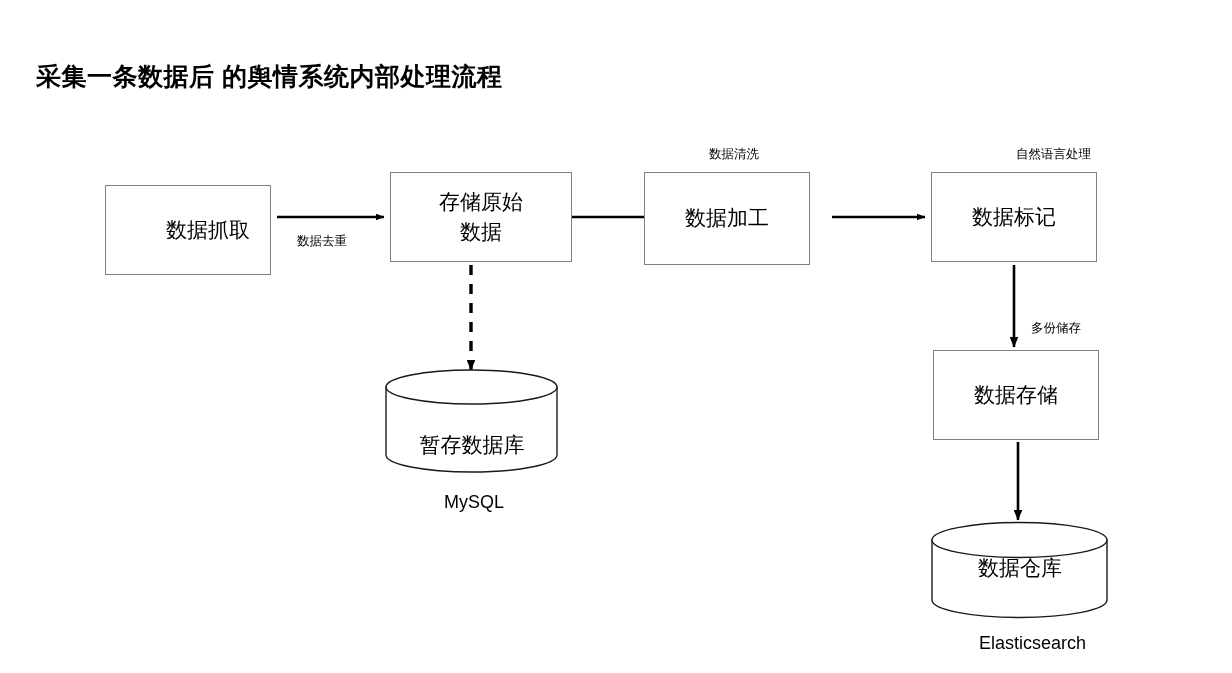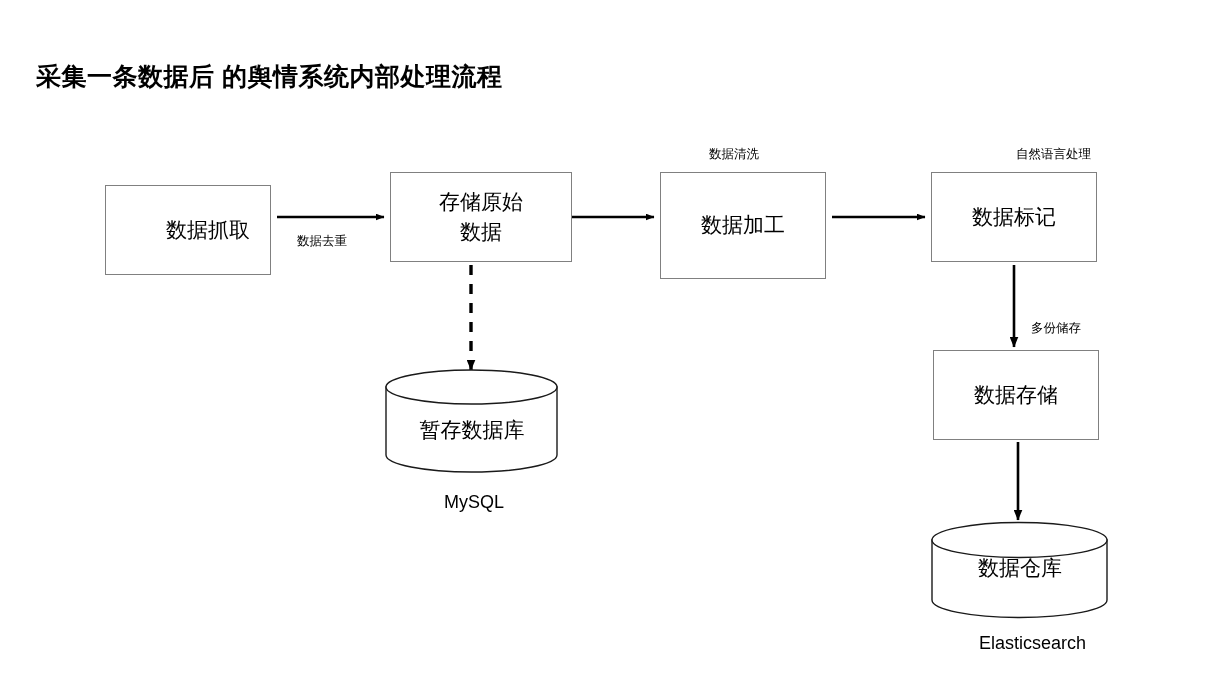--- a/index.html
+++ b/index.html
@@ -120,33 +120,33 @@
 
 <div class="node-box" style="left:105px; top:185px; width:166px; height:90px;padding-left:40px;">
   <span class="label-inner">数据抓取</span>
 </div>
 
 <div class="node-box" style="left:390px; top:172px; width:182px; height:90px;">
   <span class="label-inner">存储原始
 数据</span>
 </div>
 
-<div class="node-box" style="left:660px; top:172px; width:166px; height:107px;">
+<div class="node-box" style="left:644px; top:172px; width:166px; height:93px;">
   <span class="label-inner">数据加工</span>
 </div>
 
 <div class="node-box" style="left:931px; top:172px; width:166px; height:90px;">
   <span class="label-inner">数据标记</span>
 </div>
 
 <div class="node-box" style="left:933px; top:350px; width:166px; height:90px;justify-content:center;">
   <span class="label-inner">数据存储</span>
 </div>
 
-<div class="cylinder" style="left:386px; top:370px; width:172px; height:84px;">
+<div class="cylinder" style="left:386px; top:385px; width:172px; height:84px;">
   <div class="cyl-text" style="top:46px;">暂存数据库</div>
 </div>
 
 <div class="cylinder" style="left:932px; top:522px; width:176px; height:96px;">
   <div class="cyl-text" style="top:32px;">数据仓库</div>
 </div>
 
 <div class="node-caption" style="left:709px; top:146px;">数据清洗</div>
 
 <div class="node-caption" style="left:1016px; top:146px;">自然语言处理</div>

